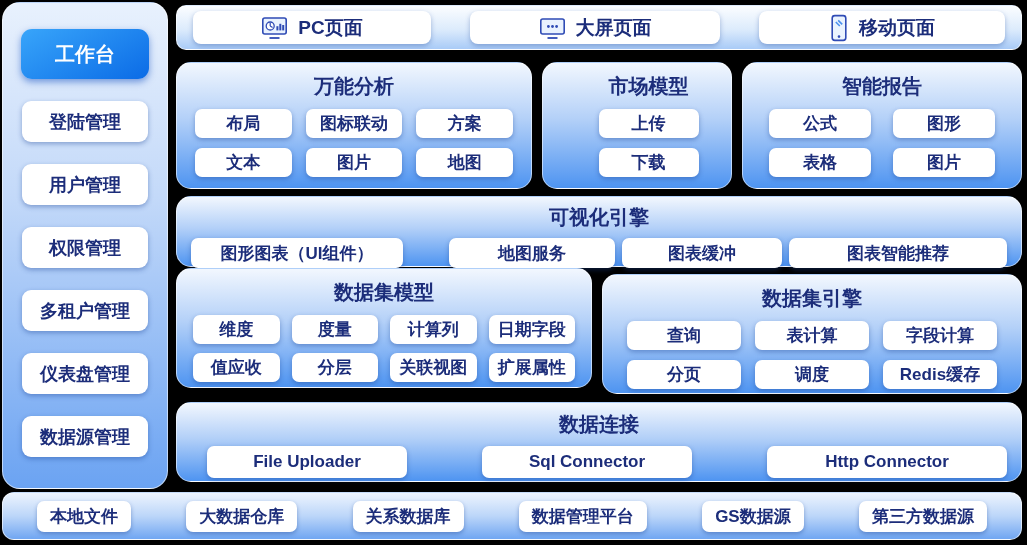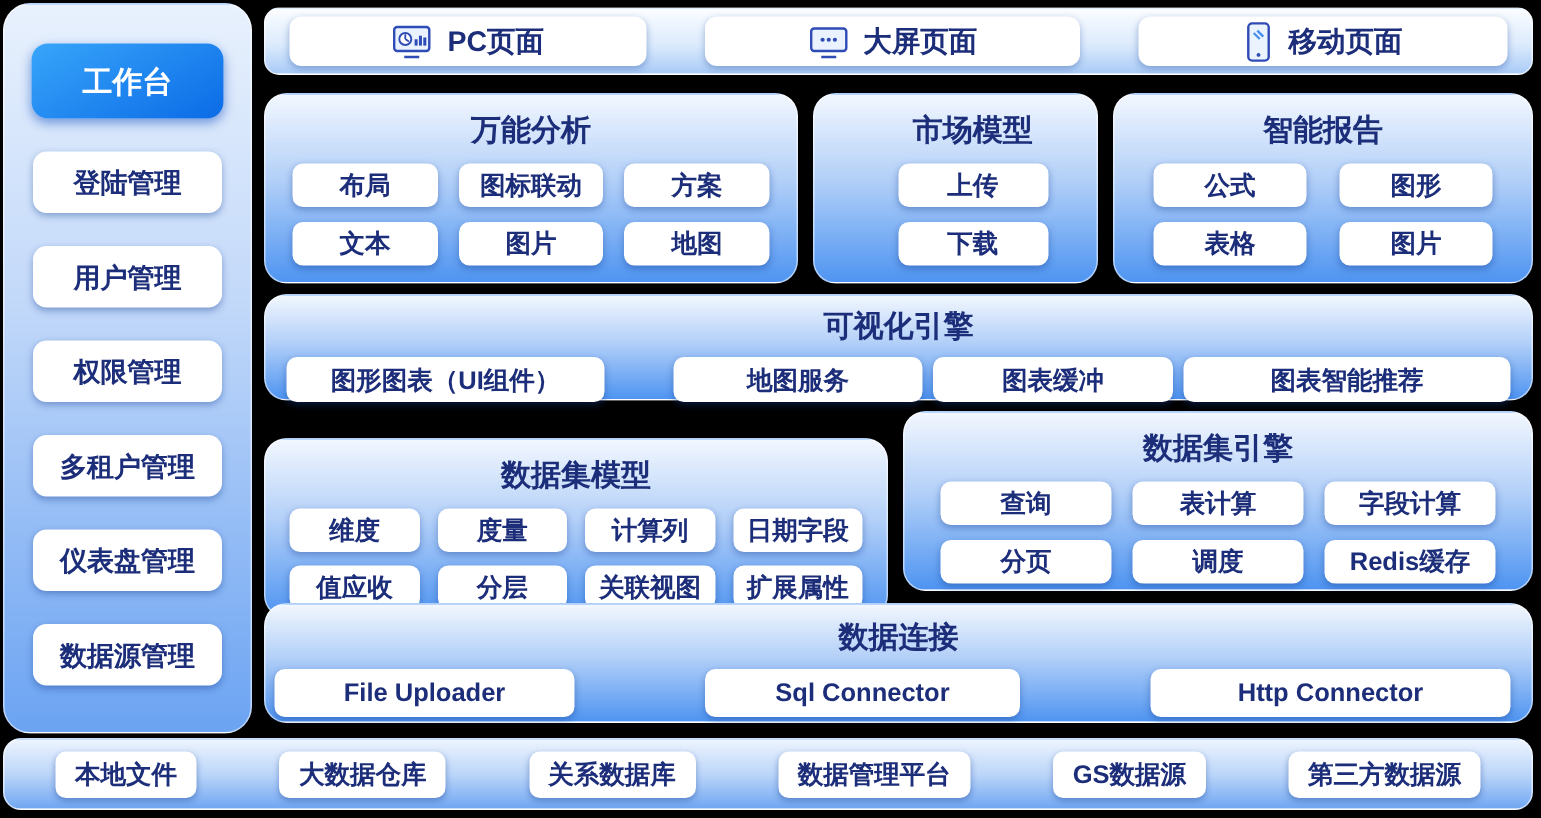--- a/index.html
+++ b/index.html
@@ -184,21 +184,21 @@
   <div class="panel" style="left:0;top:196px;width:846px;height:71px;">
     <div class="panel-title" style="padding-top:7px;">可视化引擎</div>
     <div class="hrow">
       <div class="btn" style="width:212px;height:30px;">图形图表（UI组件）</div>
       <div class="btn" style="width:166px;height:30px;margin-left:39px;">地图服务</div>
       <div class="btn" style="width:160px;height:30px;">图表缓冲</div>
       <div class="btn" style="width:218px;height:30px;">图表智能推荐</div>
     </div>
   </div>
 
-  <div class="panel" style="left:0;top:292px;width:416px;height:120px;">
+  <div class="panel" style="left:0;top:268px;width:416px;height:120px;">
     <div class="panel-title">数据集模型</div>
     <div class="grid4">
       <div class="btn">维度</div>
       <div class="btn">度量</div>
       <div class="btn">计算列</div>
       <div class="btn">日期字段</div>
       <div class="btn">值应收</div>
       <div class="btn">分层</div>
       <div class="btn">关联视图</div>
       <div class="btn">扩展属性</div>
@@ -212,21 +212,21 @@
       <div class="btn">表计算</div>
       <div class="btn">字段计算</div>
       <div class="btn">分页</div>
       <div class="btn">调度</div>
       <div class="btn">Redis缓存</div>
     </div>
   </div>
 
   <div class="panel" style="left:0;top:402px;width:846px;height:80px;">
     <div class="panel-title" style="padding-top:8px;">数据连接</div>
-    <div class="hrow" style="padding:8px 14px 0 6px;gap:48px;">
+    <div class="hrow" style="padding:8px 14px 0 30px;gap:48px;">
       <div class="btn" style="width:200px;height:32px;">File Uploader</div>
       <div class="btn" style="width:210px;height:32px;">Sql Connector</div>
       <div class="btn" style="width:240px;height:32px;">Http Connector</div>
     </div>
   </div>
 
 </div>
 
 <div class="bottom-bar">
   <div class="bb-btn">本地文件</div>

